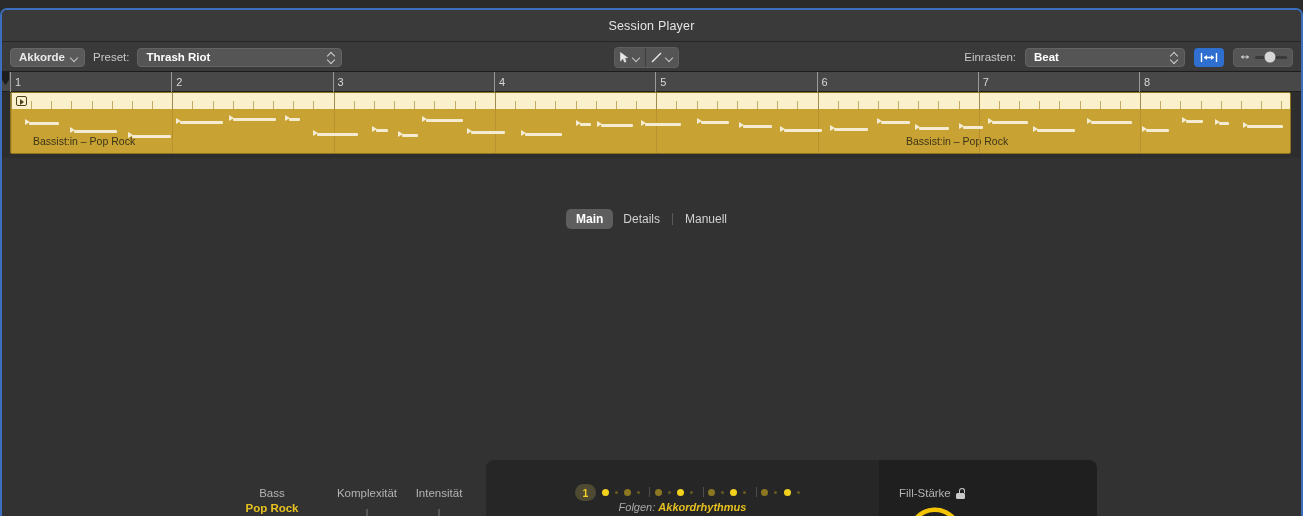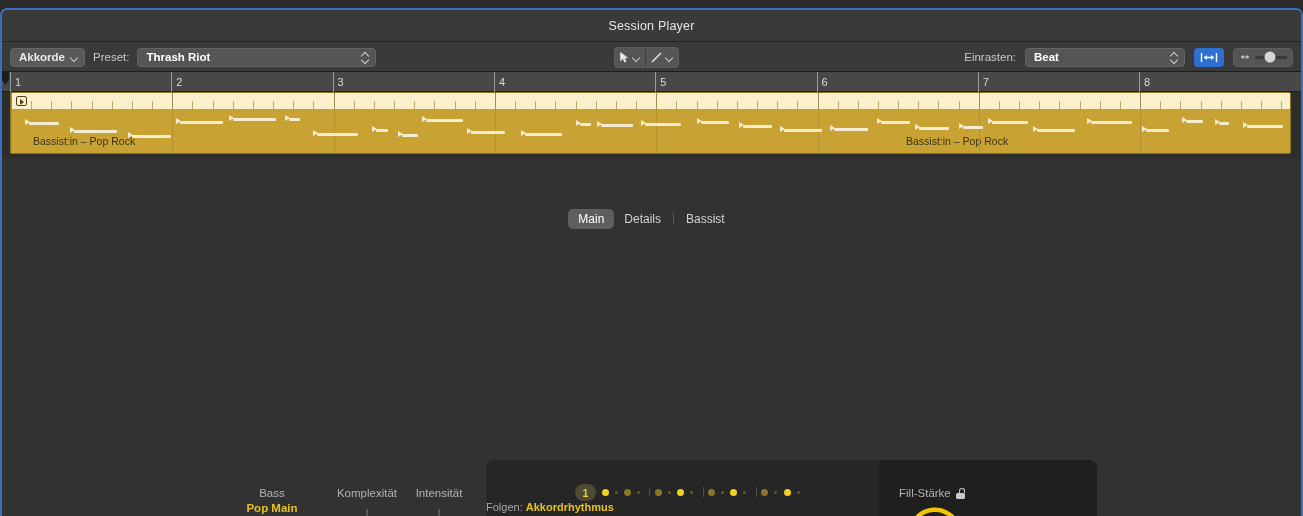--- a/index.html
+++ b/index.html
@@ -160,21 +160,21 @@
 
   
   #tabs {
     width: 100%; height: 26px;
     display: flex; align-items: center; justify-content: center; gap: 0px;
   }
   .tab {
     font-size: 12px; color: #d2d2d2;
     padding: 3px 10px; border-radius: 5px;
   }
-  .tab.active { background: #5e5e5e; color: #fff; font-weight: normal; }
+  .tab.active { background: #5e5e5e; color: #fff; font-weight: bold; }
   .tabsep { width: 1px; height: 12px; background: #5a5a5a; margin: 0 2px; }
 
   
   #body { position: relative; width: 100%; height: 270px; }
 
   .vlabel { position: absolute; color: #b4b4b4; font-size: 11.5px; text-align: center; }
   .vval   { position: absolute; color: #e8c21f; font-size: 11.5px; font-weight: bold; text-align: center; }
 
   
   .slider { position: absolute; width: 40px; }
@@ -200,21 +200,21 @@
     position: absolute; left: 573px; top: 252px;
     width: 21px; height: 17px; border-radius: 9px;
     background: #4e4a33;
     color: #f0cf26; font-size: 10.5px; font-weight: bold;
     display: flex; align-items: center; justify-content: center;
   }
   .dot { position: absolute; border-radius: 50%; }
   .dotsep { position: absolute; width: 1px; height: 10px; background: #4e4e4e; }
   #folgen {
     position: absolute; left: 484px; top: 269px; width: 393px;
-    font-size: 11px; color: #a9a9a9;
+    text-align: center; font-size: 11px; color: #a9a9a9; font-style: italic;
   }
   #folgen b { color: #e8c21f; }
 
   
   .knobwrap { position: absolute; }
   .knoblabel {
     position: absolute; color: #b4b4b4; font-size: 11.5px; white-space: nowrap;
     display: flex; align-items: center; gap: 5px;
   }
   .lock { width: 9px; height: 11px; position: relative; display: inline-block; }
@@ -237,21 +237,21 @@
     <span class="title">Session Player</span>
   </div>
 
   <div id="toolbar">
     <div class="tb-left">
       <div class="popbtn">
         <span>Akkorde</span>
         <span class="chev"></span>
       </div>
       <span class="lbl">Preset:</span>
-      <div class="selectbox" style="width:239px">
+      <div class="selectbox" style="width:205px">
         <span>Thrash Riot</span>
         <span class="updown"></span>
       </div>
     </div>
 
     <div class="tb-center">
       <div class="toolgroup">
         <div class="toolcell">
           <svg width="9" height="11" viewBox="0 0 9 11">
             <path d="M0.5 0.5 L0.5 9 L3 6.6 L4.6 10.2 L6.1 9.5 L4.6 6 L7.6 5.7 Z" fill="#e8e8e8" stroke="#e8e8e8" stroke-width="0.6"></path>
@@ -447,27 +447,27 @@
         <div class="note" style="left: 1236px; top: 31.5px; width: 36px;"></div>
       </div>
   </div>
 
   <div id="midgap"></div>
 
   <div id="tabs">
     <div class="tab active">Main</div>
     <div class="tab">Details</div>
     <div class="tabsep"></div>
-    <div class="tab">Bassist</div>
+    <div class="tab">Manuell</div>
   </div>
 
   <div id="body">
 
     <div class="vlabel" style="left:210px; top:255px; width:120px">Bass</div>
-    <div class="vval" style="left:210px; top:270px; width:120px">Pop Main</div>
+    <div class="vval" style="left:210px; top:270px; width:120px">Pop Rock</div>
 
     <div class="vlabel" style="left:325px; top:255px; width:80px">Komplexität</div>
     <div class="slider" style="left:345px; top:277px; height:163px;">
       <div class="track"></div>
 
     </div>
 
     <div class="vlabel" style="left:400px; top:255px; width:74px">Intensität</div>
     <div class="slider" style="left:417px; top:277px; height:163px;">
       <div class="track"></div>

